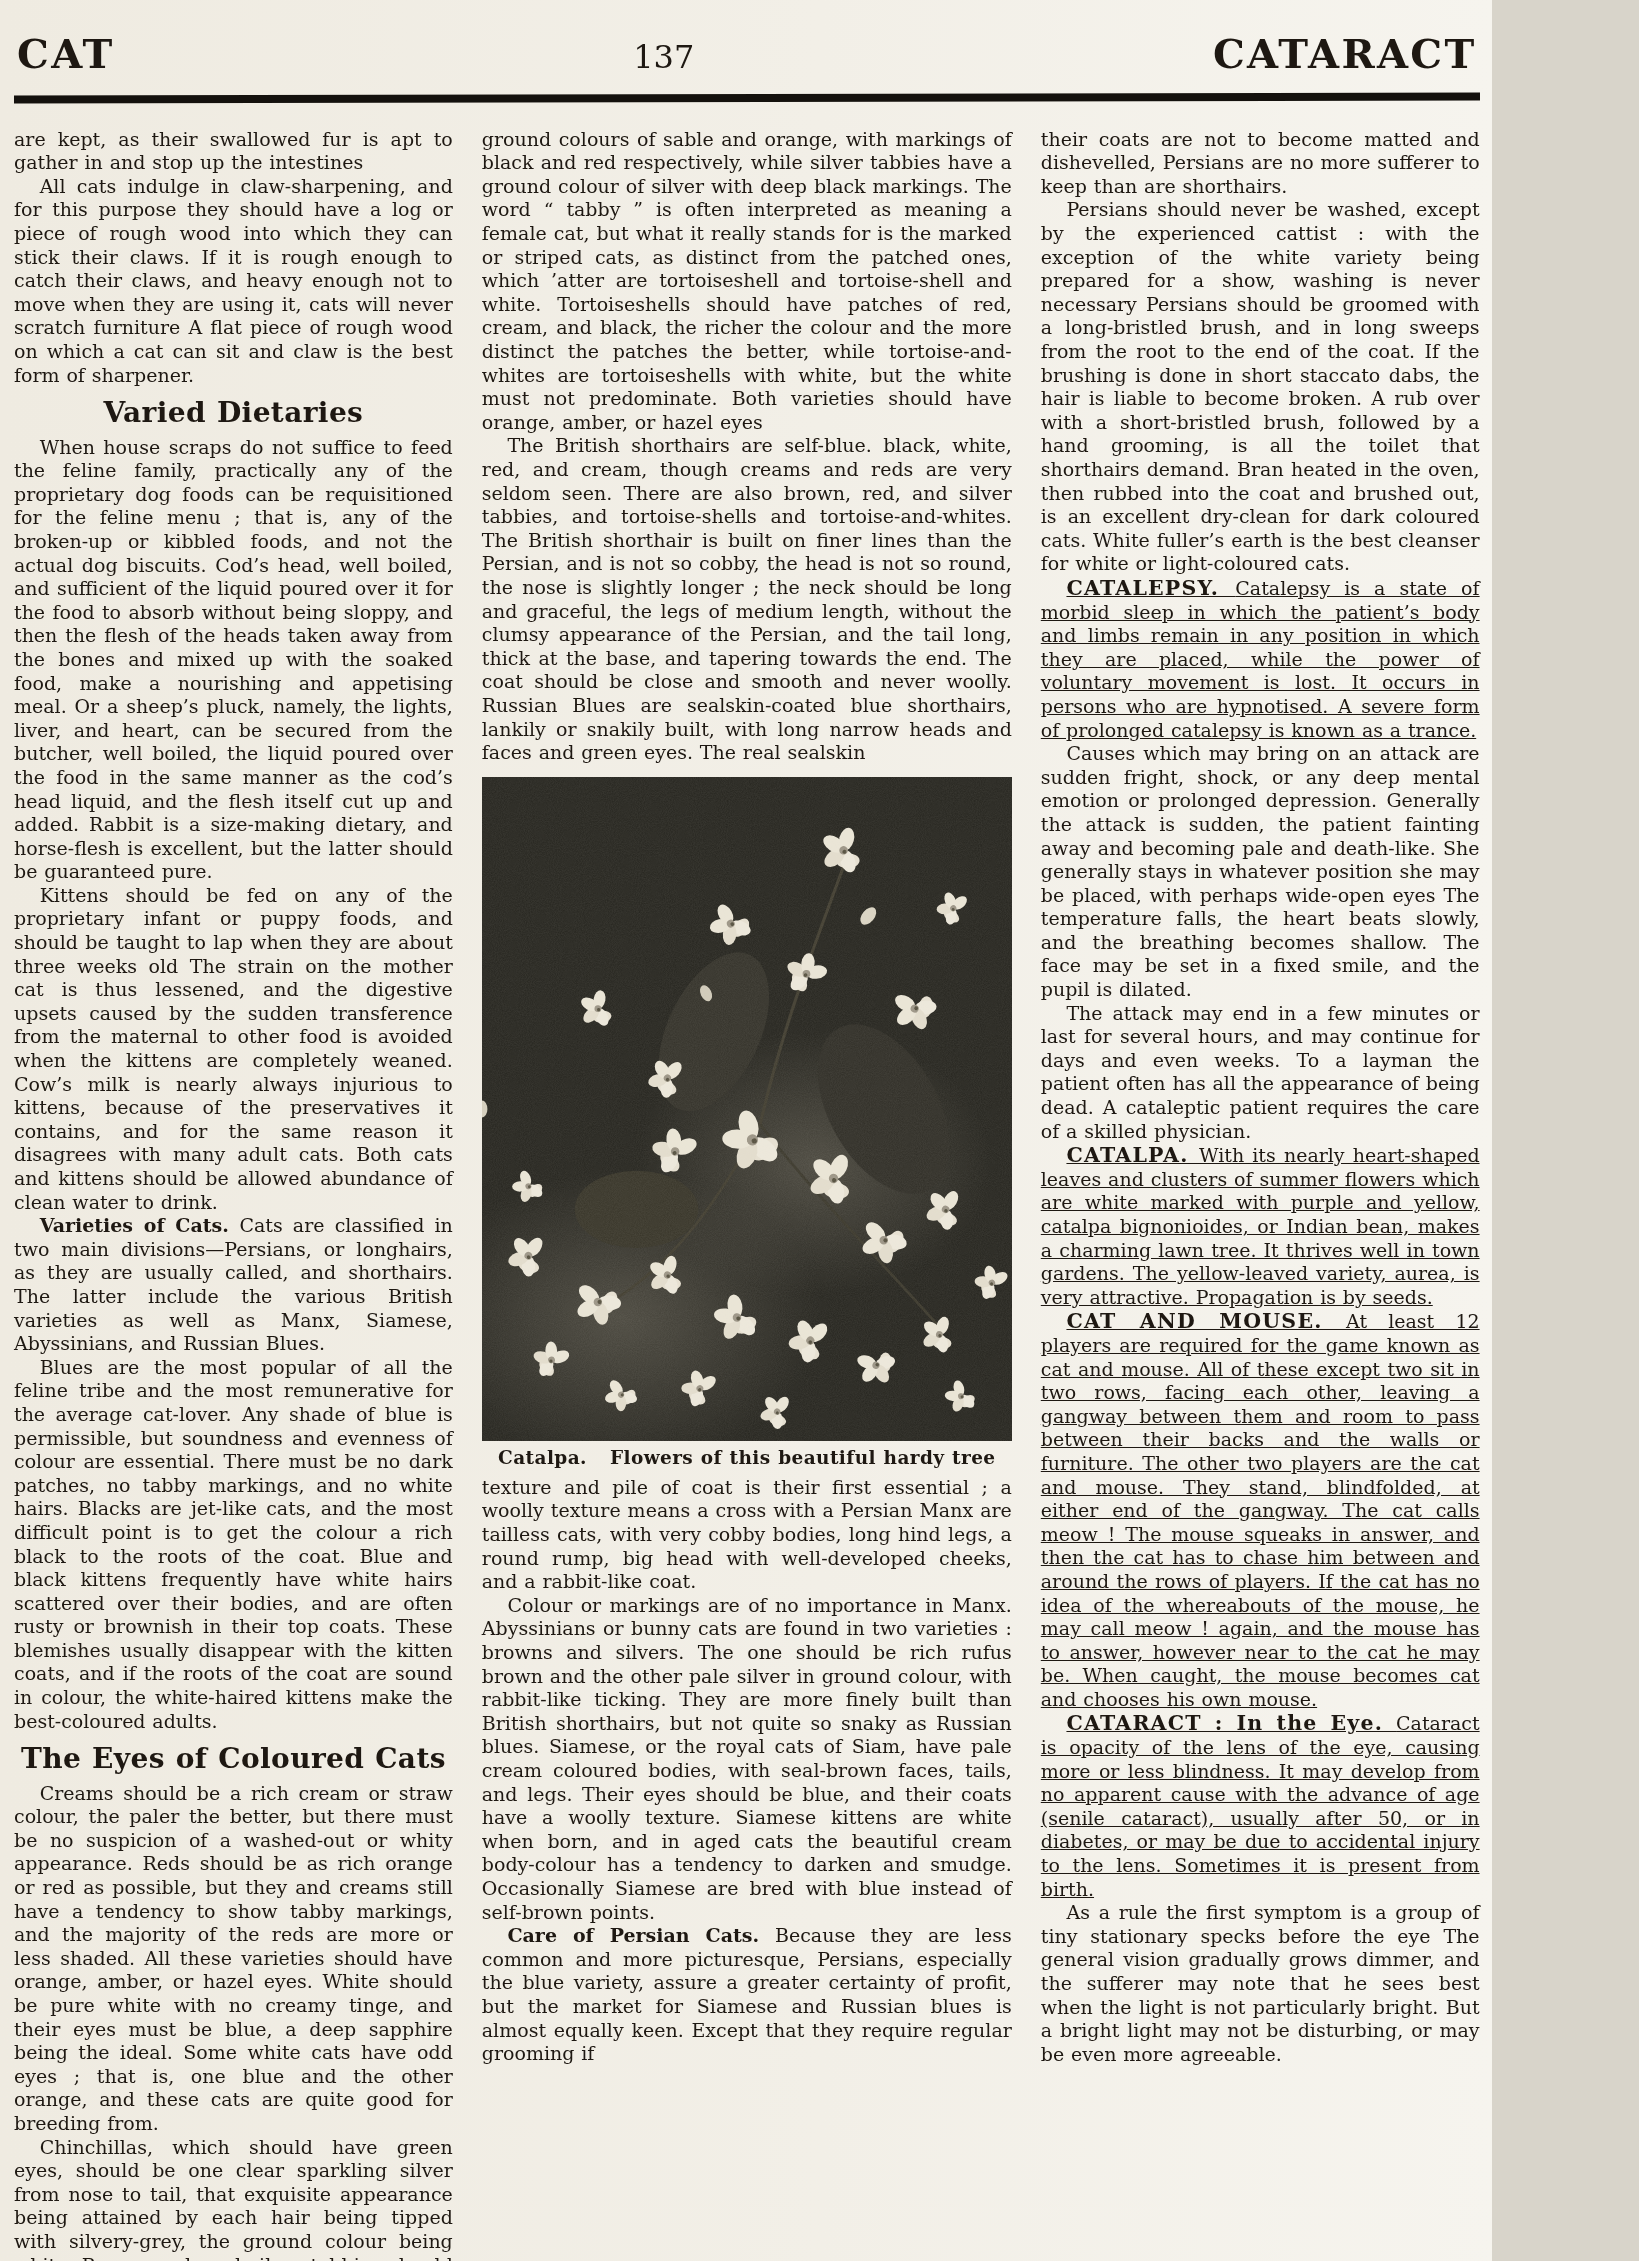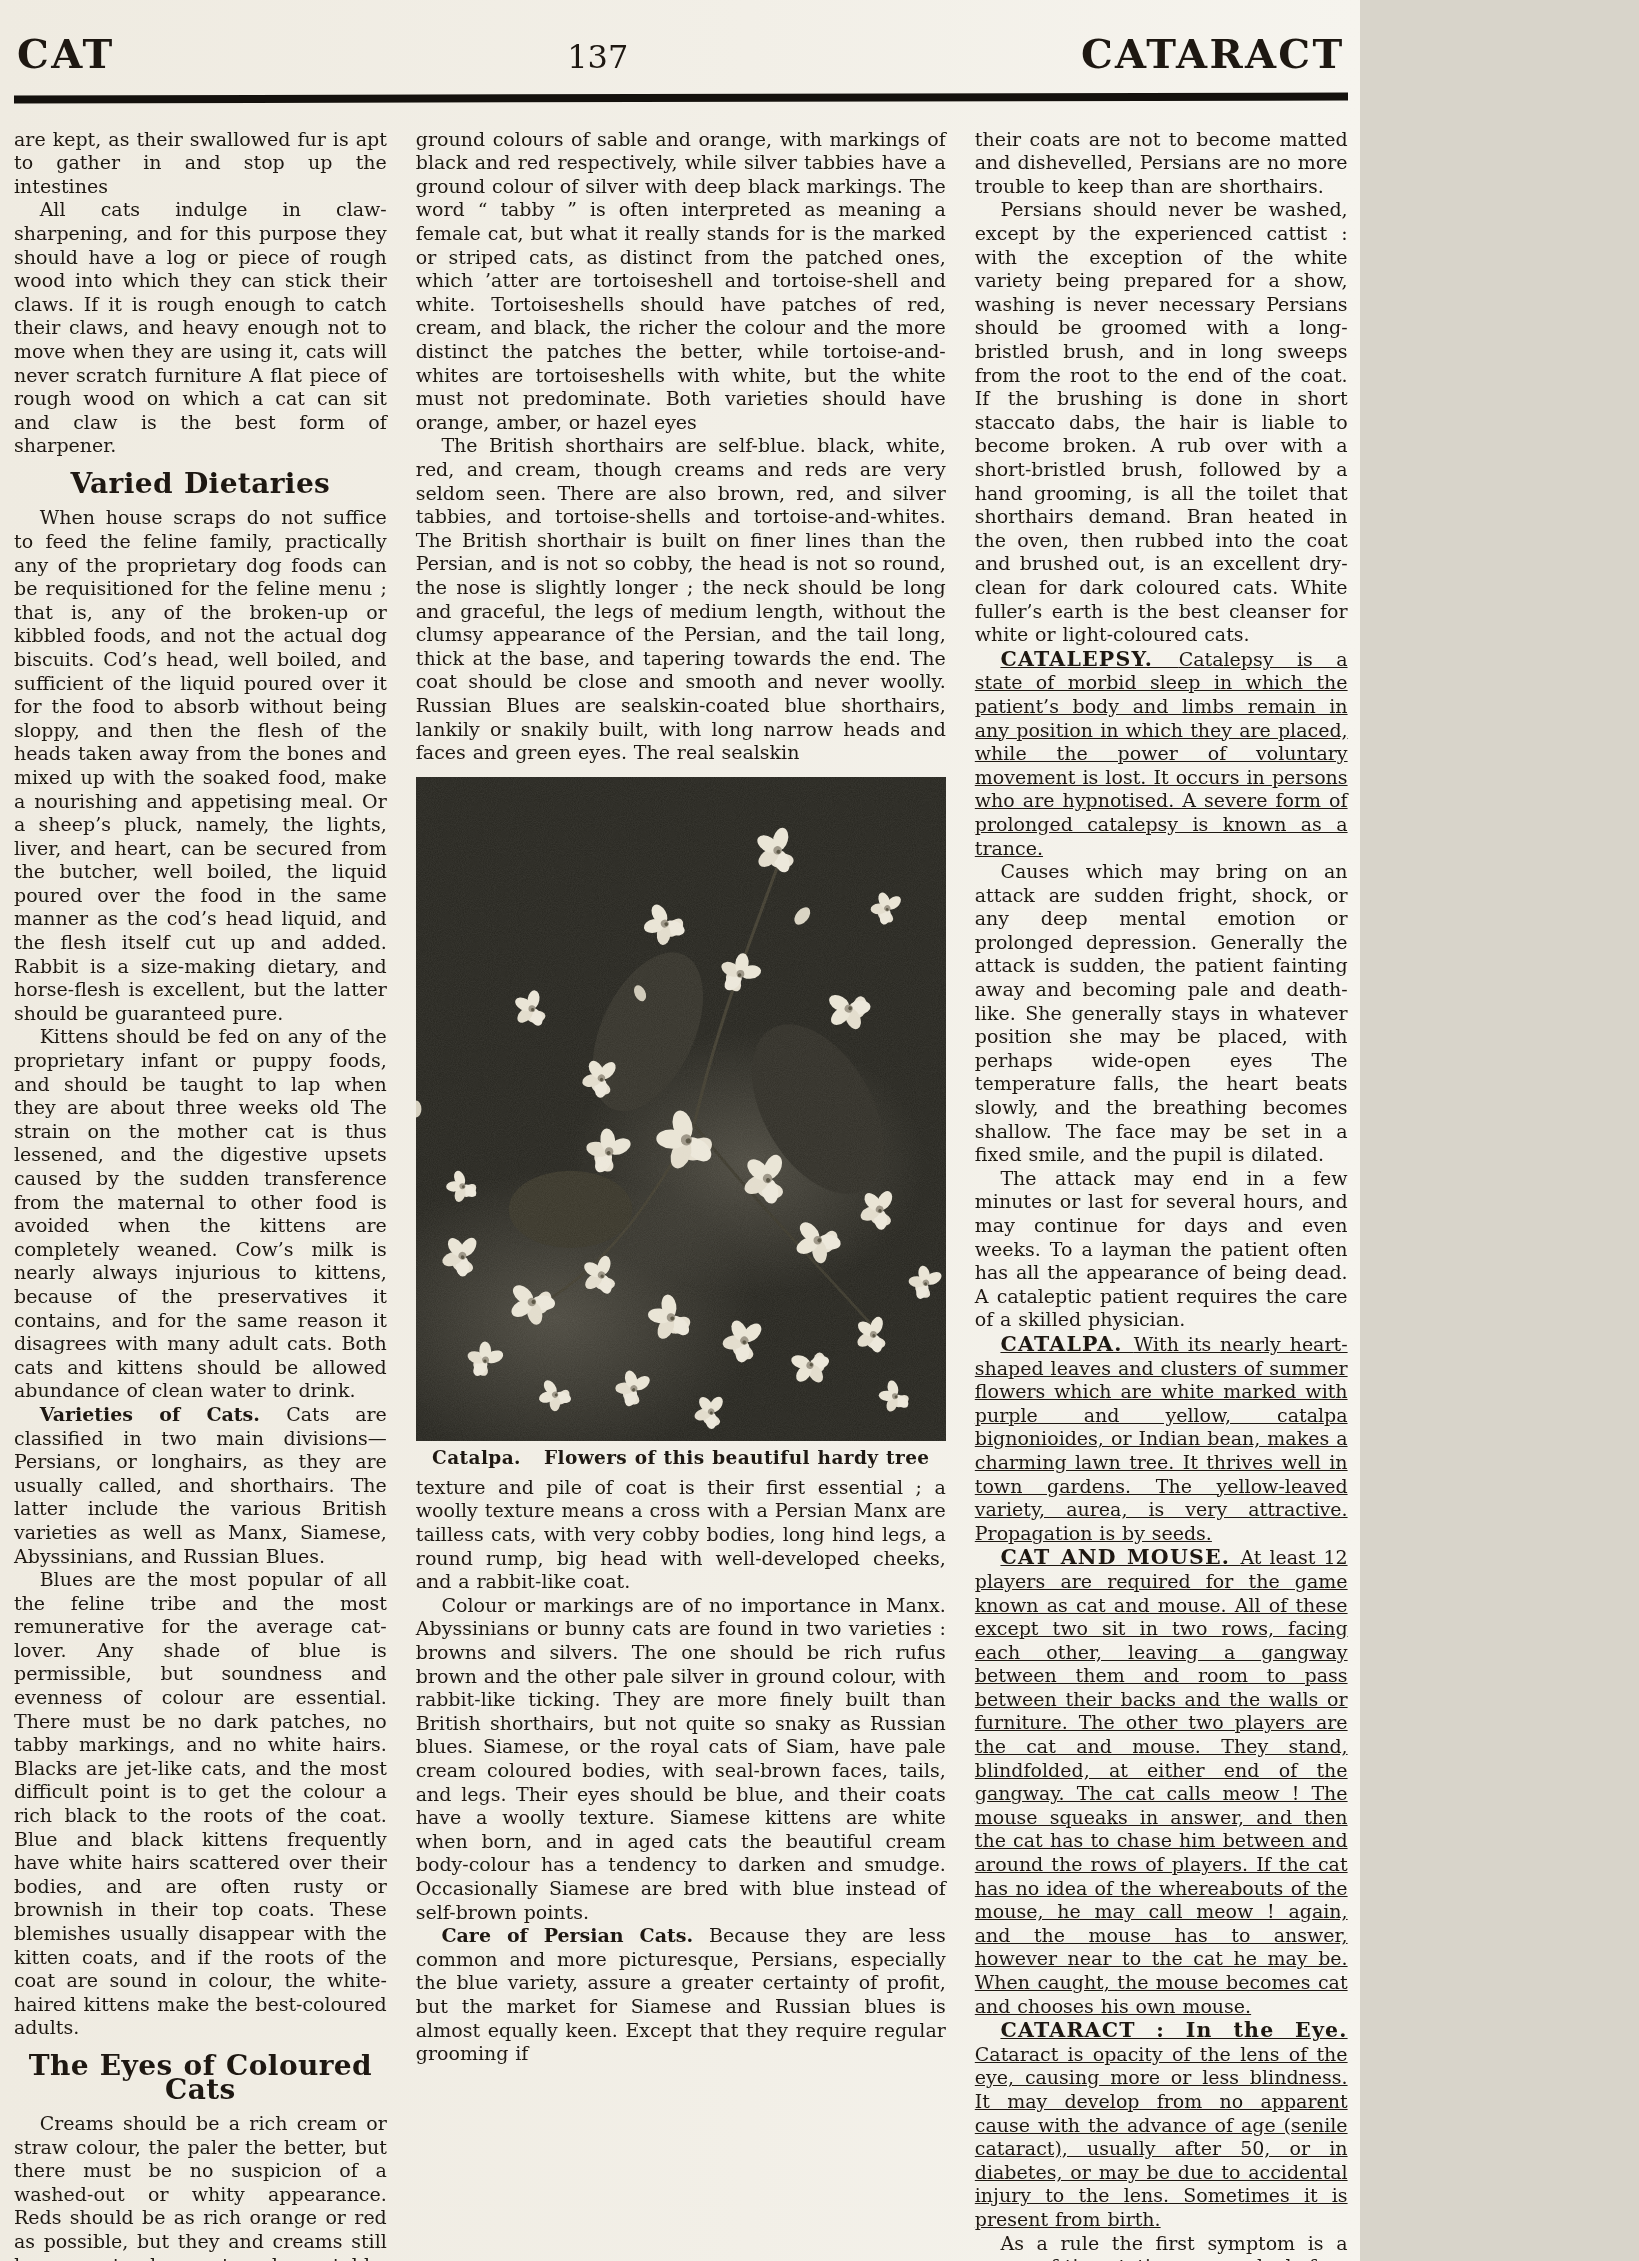--- a/index.html
+++ b/index.html
@@ -1,18 +1,18 @@
 <!DOCTYPE html>
 <html lang="en" style="font-size:12.4px"><head>
 <meta charset="utf-8">
 <style>
   html,body{margin:0;padding:0;background:#d8d4ca;}
   .page{
     position:relative;
-    width:1360px;height:2261px;
+    width:1492px;height:2261px;
     box-sizing:border-box;
     background:linear-gradient(90deg,#efebe1 0%,#f2efe7 55%,#f6f4ee 100%);
     color:#1e1812;
     font-family:"DejaVu Serif","Liberation Serif",serif;
     padding:34px 12.4px 31px 14px;
     overflow:hidden;
   }
   .header{display:flex;justify-content:space-between;align-items:baseline;padding:0 3.1px;}
   .h-side{font-weight:bold;font-size:40px;letter-spacing:2.3px;line-height:1;}
   .h-center{font-size:32px;line-height:1;}
@@ -129,21 +129,21 @@
       <ellipse cx="640,430" cy="430" rx="7" ry="11" fill="#d4cebd"></ellipse>
       <rect x="0" y="0" width="686" height="860" filter="url(#grain)"></rect>
     </svg>
     <div class="figcaption"><span class="cap-label">Catalpa.</span><span class="cap-text">Flowers of this beautiful hardy tree</span></div>
   </div>
 <p class="noindent">texture and pile of coat is their first essential ; a woolly texture means a cross with a Persian Manx are tailless cats, with very cobby bodies, long hind legs, a round rump, big head with well-developed cheeks, and a rabbit-like coat.</p>
         <p>Colour or markings are of no importance in Manx.  Abyssinians or bunny cats are found in two varieties :  browns and silvers.  The one should be rich rufus brown and the other pale silver in ground colour, with rabbit-like ticking.  They are more finely built than British shorthairs, but not quite so snaky as Russian blues.  Siamese, or the royal cats of Siam, have pale cream coloured bodies, with seal-brown faces, tails, and legs.  Their eyes should be blue, and their coats have a woolly texture.  Siamese kittens are white when born, and in aged cats the beautiful cream body-colour has a tendency to darken and smudge.  Occasionally Siamese are bred with blue instead of self-brown points.</p>
         <p><b class="lead">Care of Persian Cats.  </b>Because they are less common and more picturesque, Persians, especially the blue variety, assure a greater certainty of profit, but the market for Siamese and Russian blues is almost equally keen. Except that they require regular grooming if</p>
       </div>
       <div class="col">
-        <p class="noindent">their coats are not to become matted and dishevelled, Persians are no more trouble to keep than are shorthairs.</p>
+        <p class="noindent">their coats are not to become matted and dishevelled, Persians are no more sufferer to keep than are shorthairs.</p>
         <p>Persians should never be washed, except by the experienced cattist :  with the exception of the  white variety being prepared for a show, washing is never necessary   Persians should be groomed with a long-bristled brush, and in long sweeps from the root to the end of the coat.  If the brushing is done in short staccato dabs, the hair is liable to become broken.  A rub over with a short-bristled brush, followed by a hand grooming, is all the toilet that shorthairs demand.  Bran heated in the oven, then rubbed into the coat and brushed out, is an excellent dry-clean for dark coloured cats.   White fuller’s earth is the best cleanser for white or light-coloured cats.</p>
         <p class="entry"><b class="lead caps">CATALEPSY.  </b>Catalepsy is a state of morbid sleep in which the patient’s body and limbs remain in any position in which they are placed, while the power of voluntary movement is lost.  It occurs in persons who are hypnotised.  A severe form of prolonged catalepsy is known as a trance.</p>
         <p>Causes which may bring on an attack are sudden fright, shock, or any deep mental emotion or prolonged depression.  Generally the attack is sudden, the patient fainting away and becoming pale and death-like. She generally stays in whatever position she may be placed, with perhaps wide-open eyes  The temperature falls, the heart beats slowly, and the breathing becomes shallow. The face may be set in a fixed smile, and the pupil is dilated.</p>
         <p>The attack may end in a few minutes or last for several hours, and may continue for days and even weeks.  To a layman the patient often has all the appearance of being dead.  A cataleptic patient requires the care of a skilled physician.</p>
         <p class="entry"><b class="lead caps">CATALPA.  </b>With its nearly heart-shaped leaves and clusters of summer flowers which are white marked with purple and yellow, catalpa bignonioides, or Indian bean, makes a charming lawn tree.  It thrives well in town gardens.  The yellow-leaved variety, aurea, is very attractive.  Propagation is by seeds.</p>
         <p class="entry"><b class="lead caps">CAT AND MOUSE.  </b>At least 12 players are required for the game known as cat and mouse.  All of these except two sit in two rows, facing each other, leaving a gangway between them and room to pass between their backs and the walls or furniture.  The other two players are the cat and mouse.  They stand, blindfolded, at either end of the gangway.  The cat calls meow !  The mouse squeaks in answer, and then the cat has to chase him between and around the rows of players. If the cat has no idea of the whereabouts of the mouse, he may call meow ! again, and the mouse has to answer, however near to the cat he may be.   When caught, the mouse becomes cat and chooses his own mouse.</p>
         <p class="entry"><b class="lead caps">CATARACT : In the Eye.  </b>Cataract is opacity of the lens of the eye, causing more or less blindness.  It may develop from no apparent cause with the advance of age (senile cataract), usually after 50, or in diabetes, or may be due to accidental injury to the lens. Sometimes it is present from birth.</p>
         <p>As a rule the first symptom is a group of tiny stationary specks before the eye The general vision gradually grows dimmer, and the sufferer may note that he sees best when the light is not particularly bright. But a bright light may not be disturbing, or may be even more agreeable.</p>
       </div>
     </div>

